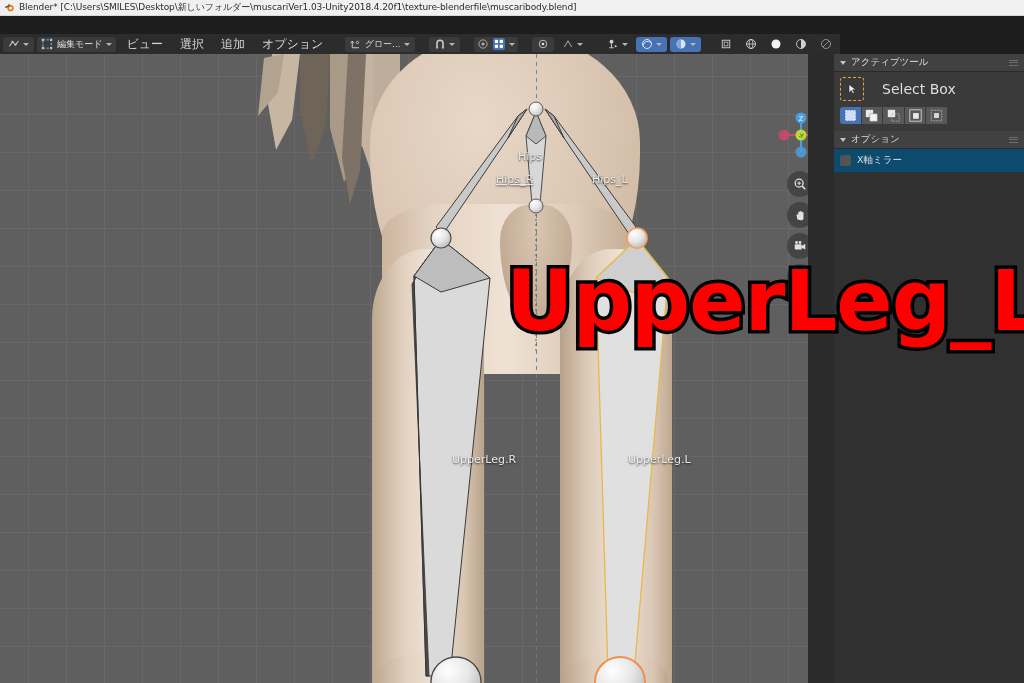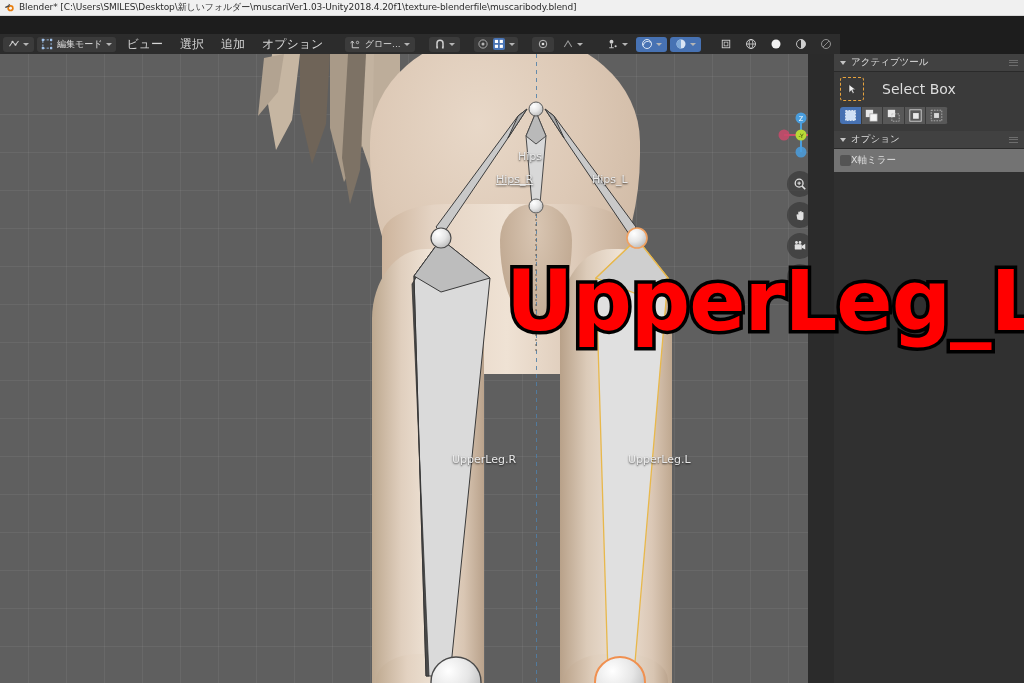--- a/index.html
+++ b/index.html
@@ -114,21 +114,21 @@
               border-left:4.5px solid #c4c4c4;border-right:0;}
   .panel-body{padding:5px 6px 7px 6px;background:#3a3a3a;}
   .toolrow{display:flex;align-items:center;gap:7px;}
   .toolbox{width:22px;height:22px;border:1.5px dashed #e8a33d;border-radius:3px;
            display:flex;align-items:center;justify-content:center;background:#3a3a3a;}
   .toolname{font-size:14px;color:#dedede;margin-left:11px;}
   .modesel{display:flex;margin-top:6px;border-radius:3px;overflow:hidden;width:108px;}
   .modebit{width:21px;height:17px;background:#585858;border-right:1px solid #3a3a3a;
            display:flex;align-items:center;justify-content:center;}
   .modebit.on{background:#4772b3;}
-  .optrow{display:flex;align-items:center;padding:5px 6px;background:#737373;}
+  .optrow{display:flex;align-items:center;gap:6px;padding:5px 6px;background:#0c4a6e;}
   .chk{width:11px;height:11px;background:#545454;border-radius:2px;}
   .optlbl{font-size:9.5px;color:#dedede;}
   .grip{margin-left:auto;display:flex;flex-direction:column;gap:1.5px;}
   .grip i{display:block;width:9px;height:1px;background:#6d6d6d;}
 
   
   .anno{position:absolute;font-weight:bold;color:#ff0000;
         font-family:"DejaVu Sans","Liberation Sans",sans-serif;
         letter-spacing:-1px;white-space:nowrap;
         -webkit-text-stroke:7px #000;paint-order:stroke fill;}

